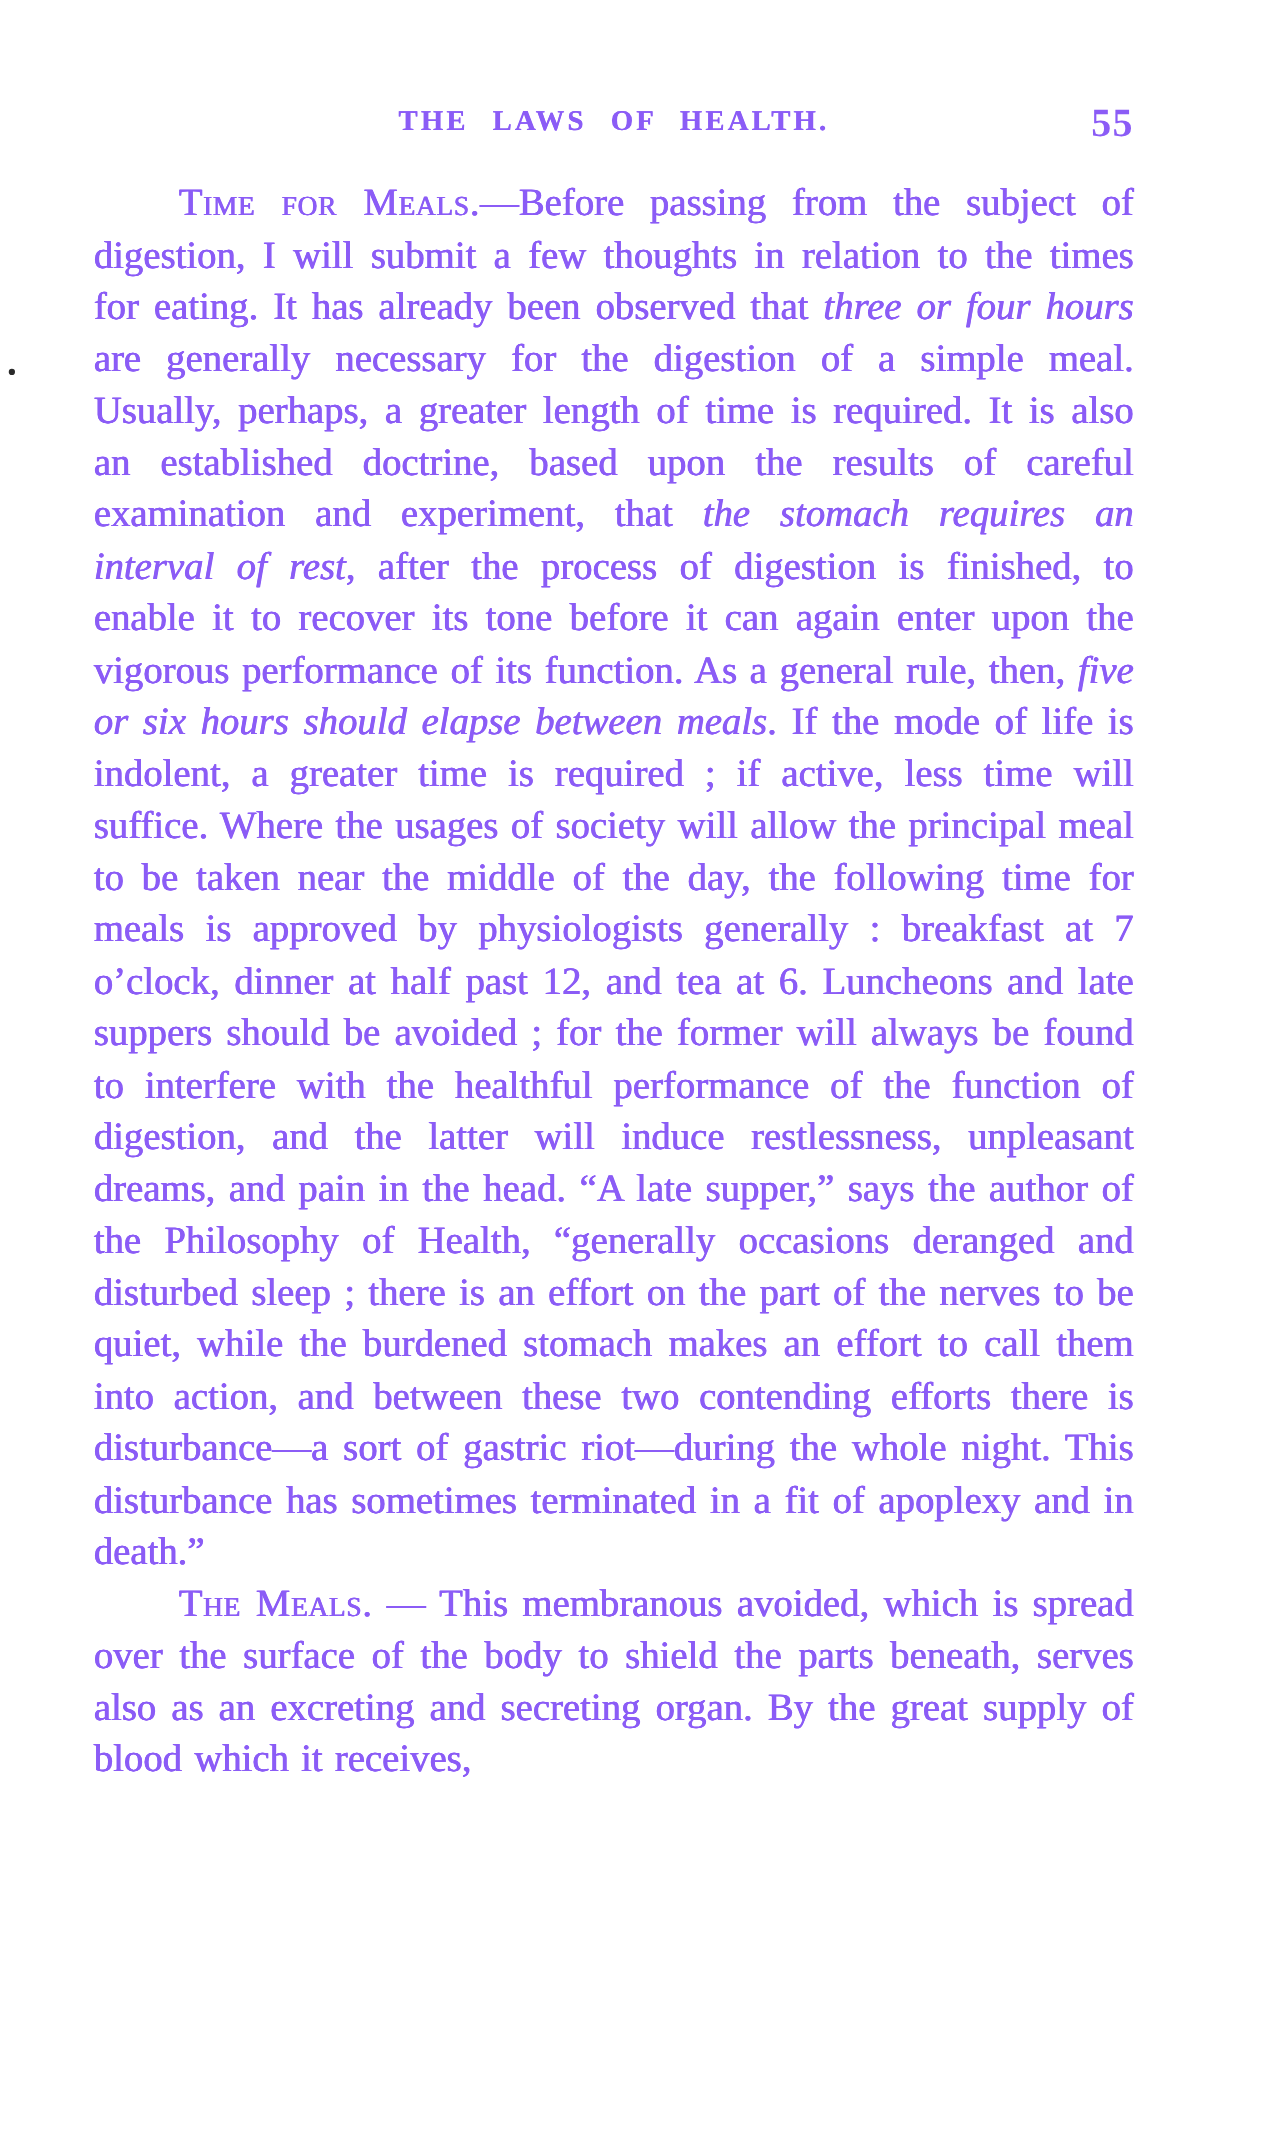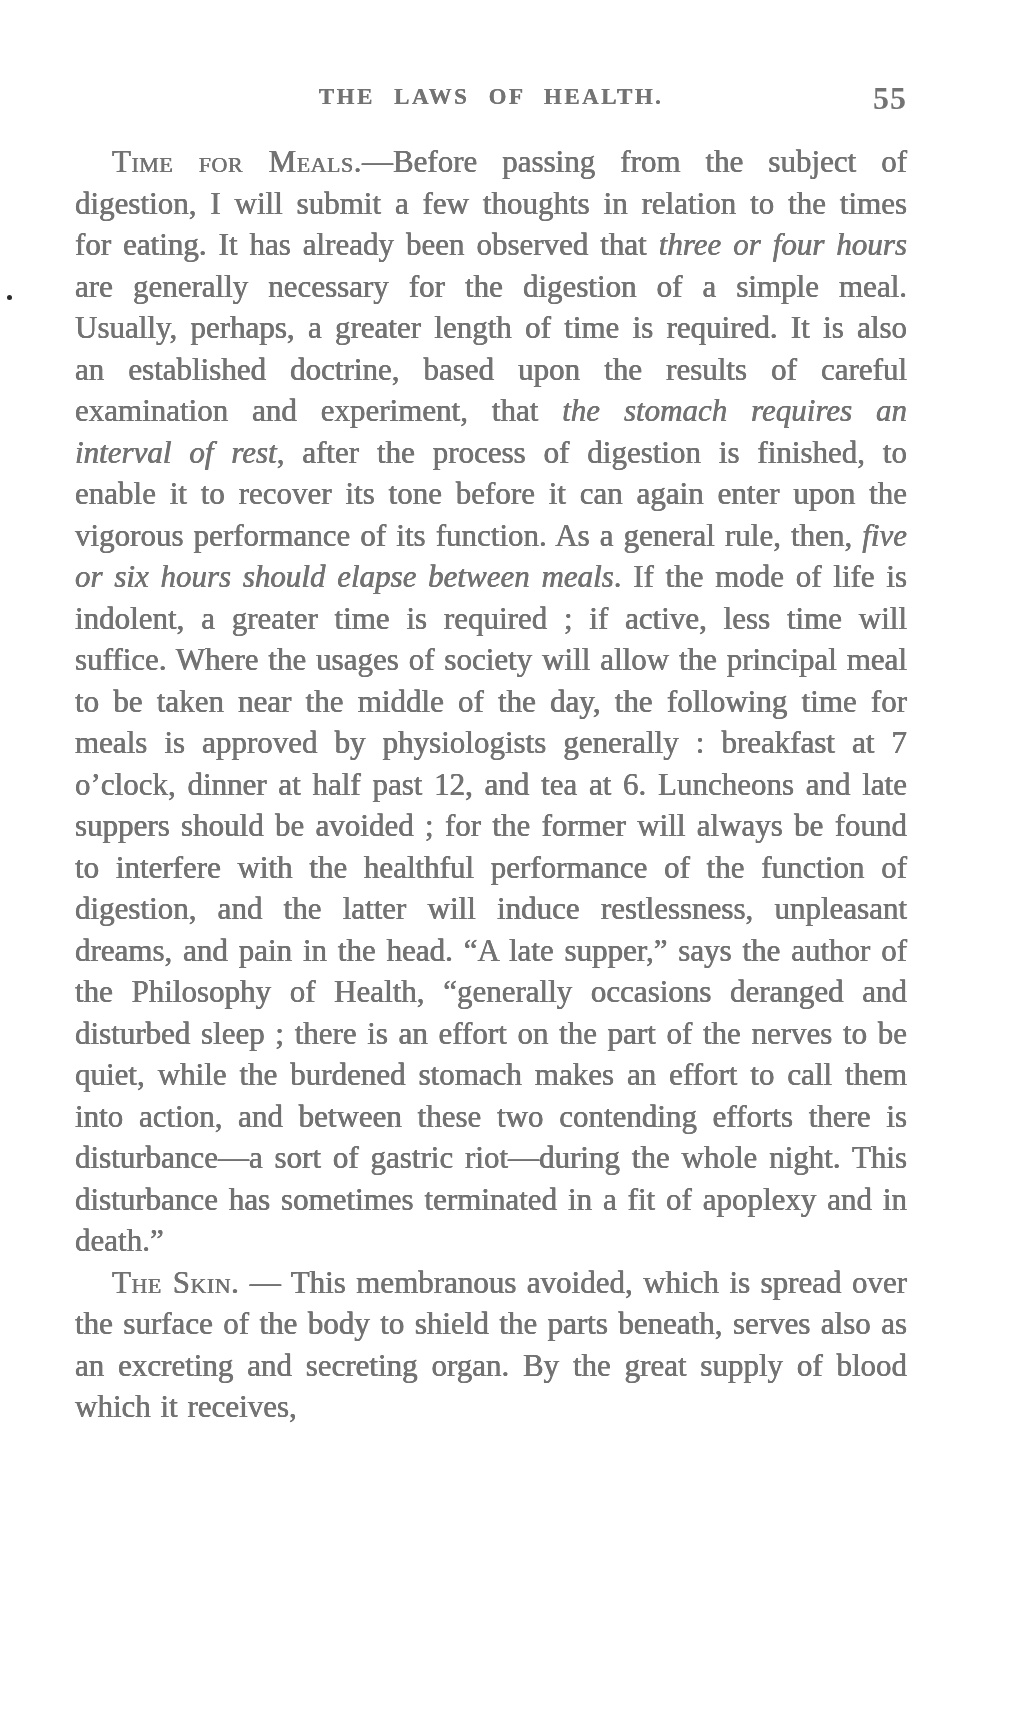--- a/index.html
+++ b/index.html
@@ -6,21 +6,21 @@
     margin: 0;
     padding: 0;
     background: #ffffff;
   }
   .page {
     position: relative;
     width: 1010px;
     height: 1662px;
     background: #ffffff;
     font-family: "Liberation Serif", "DejaVu Serif", serif;
-    color: #737373;
+    color: #8b5cf6;
     overflow: hidden;
   }
   .running-head {
     position: absolute;
     left: 75px;
     right: 103px;
     top: 84px;
     height: 32px;
   }
   .head-title {
@@ -51,20 +51,21 @@
     text-align: justify;
     text-indent: 37px;
     font-size: 31px;
     line-height: 41.5px;
     word-spacing: 2px;
     text-shadow: 0.35px 0 0 currentColor, -0.25px 0 0 currentColor;
   }
   .smallcaps {
     font-variant: small-caps;
     letter-spacing: 0.5px;
+    margin-left: 31px;
   }
   .para em {
   }
   .speck {
     position: absolute;
     left: 7px;
     top: 295px;
     width: 5px;
     height: 5px;
     background: #2a2a2a;
@@ -80,17 +81,17 @@
     <span class="head-title">THE LAWS OF HEALTH.</span>
     <span class="page-num">55</span>
   </header>
 
   <div class="speck"></div>
 
   <main class="text-block">
 
     <p class="para"><span class="smallcaps">Time for Meals.</span><span>—Before passing from the subject of digestion, I will submit a few thoughts in relation to the times for eating. It has already been observed that </span><em>three or four hours</em><span> are generally necessary for the digestion of a simple meal. Usually, perhaps, a greater length of time is required. It is also an established doctrine, based upon the results of careful examination and experiment, that </span><em>the stomach requires an interval of rest</em><span>, after the process of digestion is finished, to enable it to recover its tone before it can again enter upon the vigorous performance of its function. As a general rule, then, </span><em>five or six hours should elapse between meals</em><span>. If the mode of life is indolent, a greater time is required&nbsp;; if active, less time will suffice. Where the usages of society will allow the principal meal to be taken near the middle of the day, the following time for meals is approved by physiologists generally&nbsp;: breakfast at 7 o’clock, dinner at half past 12, and tea at 6. Luncheons and late suppers should be avoided&nbsp;; for the former will always be found to interfere with the healthful performance of the function of digestion, and the latter will induce restlessness, unpleasant dreams, and pain in the head. “A late supper,” says the author of the Philosophy of Health, “generally occasions deranged and disturbed sleep&nbsp;; there is an effort on the part of the nerves to be quiet, while the burdened stomach makes an effort to call them into action, and between these two contending efforts there is disturbance—a sort of gastric riot—during the whole night. This disturbance has sometimes terminated in a fit of apoplexy and in death.”</span></p>
 
-    <p class="para"><span class="smallcaps">The Skin.</span><span> — This membranous avoided, which is spread over the surface of the body to shield the parts beneath, serves also as an excreting and secreting organ. By the great supply of blood which it receives,</span></p>
+    <p class="para"><span class="smallcaps">The Meals.</span><span> — This membranous avoided, which is spread over the surface of the body to shield the parts beneath, serves also as an excreting and secreting organ. By the great supply of blood which it receives,</span></p>
 
   </main>
 
 </div>
 
 </body></html>

